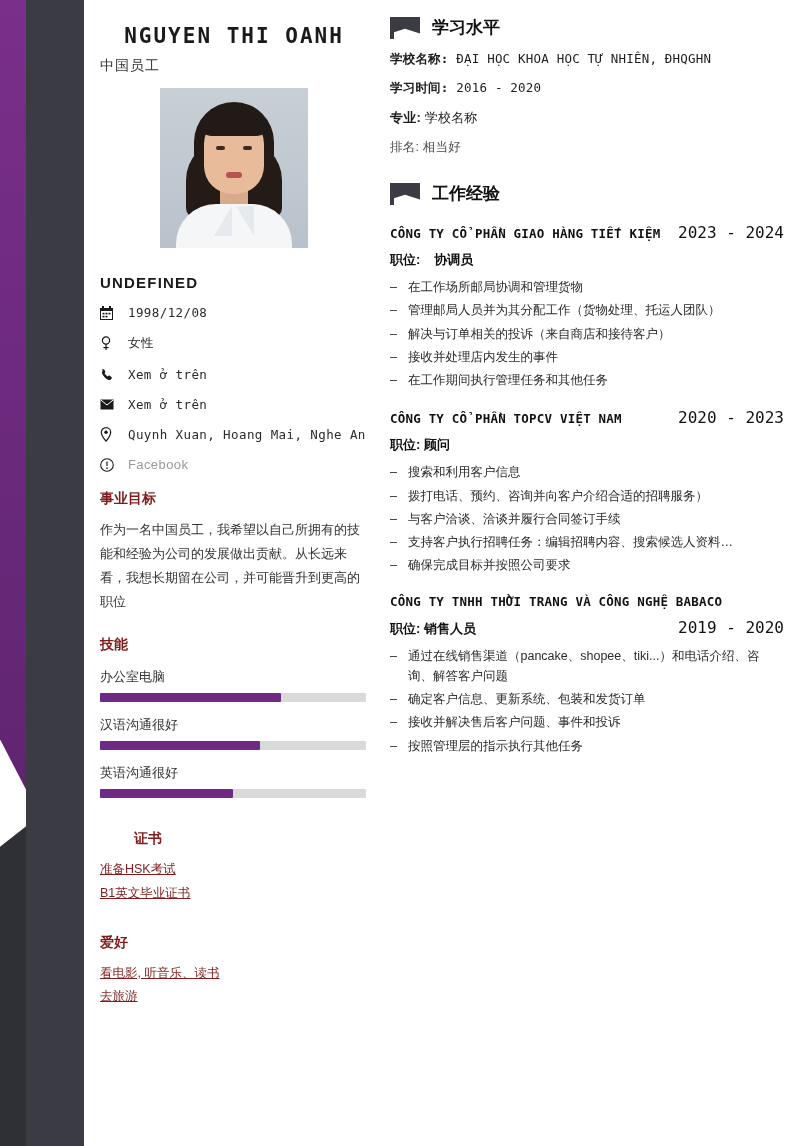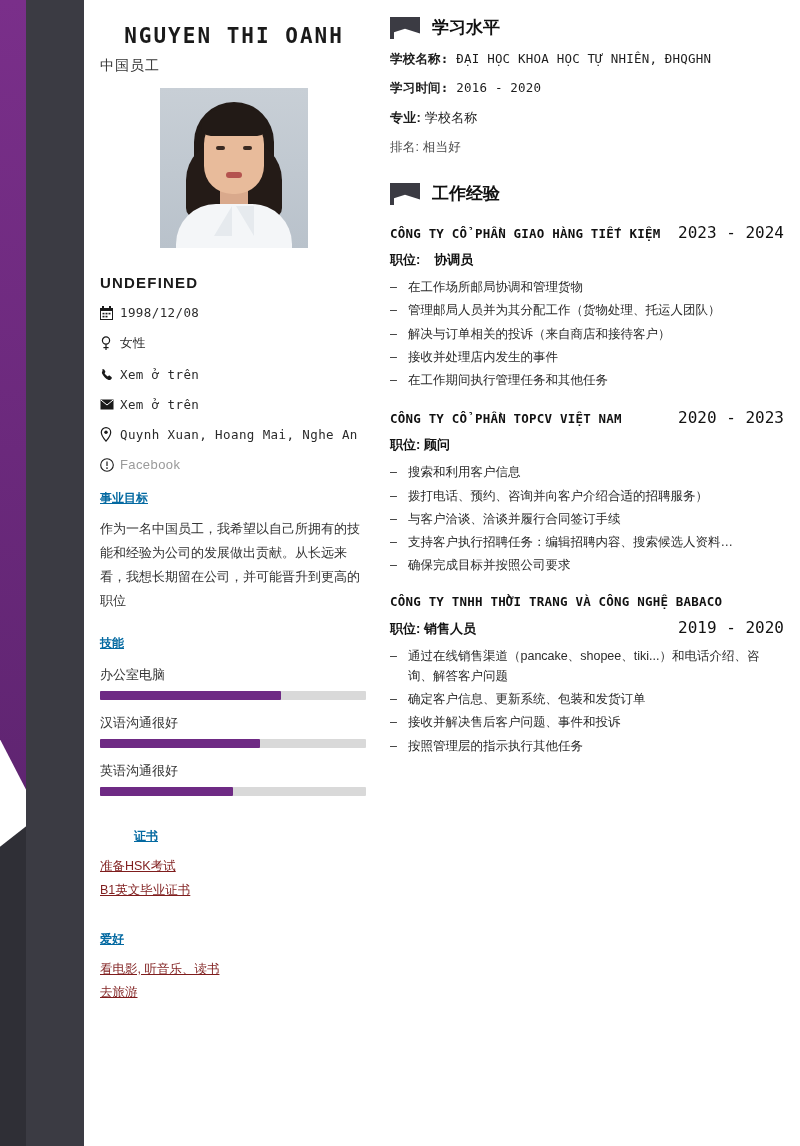--- a/index.html
+++ b/index.html
@@ -171,46 +171,46 @@
     letter-spacing: 1.2px;
     color: #1a1a1a;
   }
 
   
   .contact-list { margin-top: 14px; }
   .contact-row {
     display: flex;
     align-items: center;
     margin-bottom: 15px;
+    gap: 8px;
   }
   .contact-ic {
     width: 20px;
     flex: 0 0 20px;
     display: flex;
     align-items: center;
     justify-content: flex-start;
     color: #1a1a1a;
   }
   .contact-ic svg { display: block; }
   .contact-txt {
     font-family: "DejaVu Sans Mono", monospace;
     font-size: 12.5px;
     color: #2b2b2b;
     letter-spacing: 0.4px;
   }
   .contact-txt.muted { color: #9a9a9a; font-family: "Liberation Sans", sans-serif; font-size: 13px; }
 
   
   .lsec-title {
-    font-size: 12px;
+    font-size: 14px;
     font-weight: bold;
-    color: #0369a1;
+    color: #7f1d1d;
     margin-top: 18px;
     margin-bottom: 10px;
-    text-decoration: underline;
   }
   .lsec-title.cert { margin-left: 34px; }
   .para {
     font-size: 13px;
     line-height: 1.85;
     color: #333;
   }
 
   
   .skill { margin-top: 14px; }

